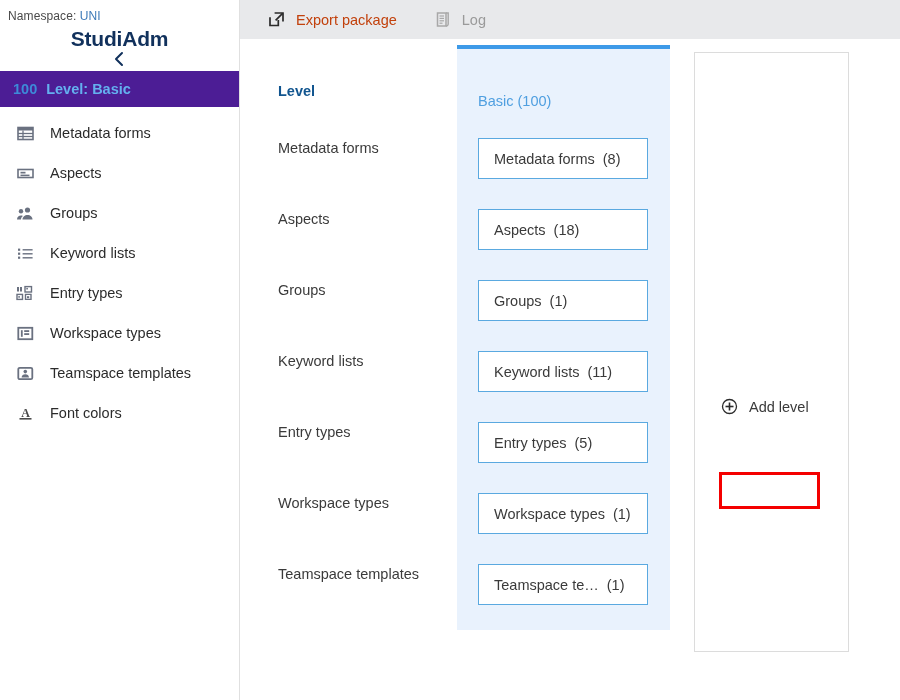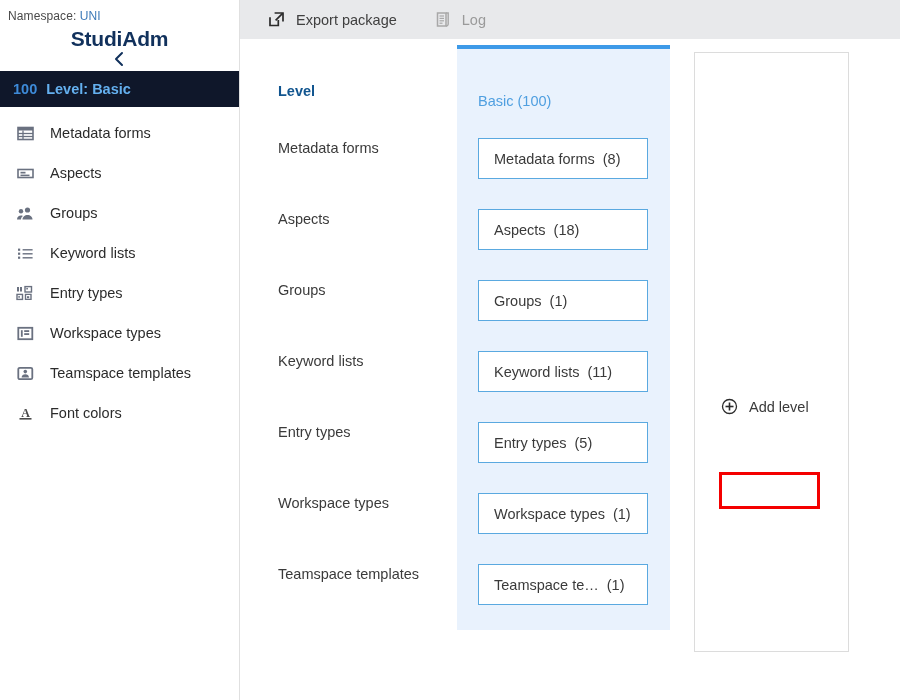--- a/index.html
+++ b/index.html
@@ -40,21 +40,21 @@
     letter-spacing: -0.2px;
   }
   .collapse-btn {
     width: 22px; height: 22px;
     display: flex; align-items: center; justify-content: center;
     cursor: pointer;
   }
 
   .level-band {
     height: 36px;
-    background: #0f172a;
+    background: #4c1d95;
     display: flex; align-items: center;
     padding-left: 13px;
     gap: 9px;
     margin-top: 6px;
     cursor: pointer;
   }
   .level-num { font-size: 14.5px; color: #3d8ad8; font-weight: 700; }
   .level-text { font-size: 14.5px; color: #64b0ef; font-weight: 700; }
 
   .nav-list { padding-top: 6px; }
@@ -93,21 +93,21 @@
     padding-left: 23px;
     gap: 28px;
   }
   .tb-btn {
     display: flex; align-items: center; gap: 10px;
     cursor: pointer; height: 100%;
     padding: 0 4px;
   }
   .tb-btn.disabled { cursor: default; }
   .tb-icon { width: 19px; height: 19px; display:flex; align-items:center; justify-content:center; }
-  .tb-label { font-size: 14.5px; color: #404040; }
+  .tb-label { font-size: 14.5px; color: #c2410c; }
   .tb-btn.disabled .tb-label { color: #9a9a9a; }
 
   
   .board { position: relative; height: 591px; padding-top: 0; }
 
   .labels-col {
     position: absolute; left: 38px; top: 0; width: 190px;
   }
   .labels-col .lbl {
     position: absolute;

